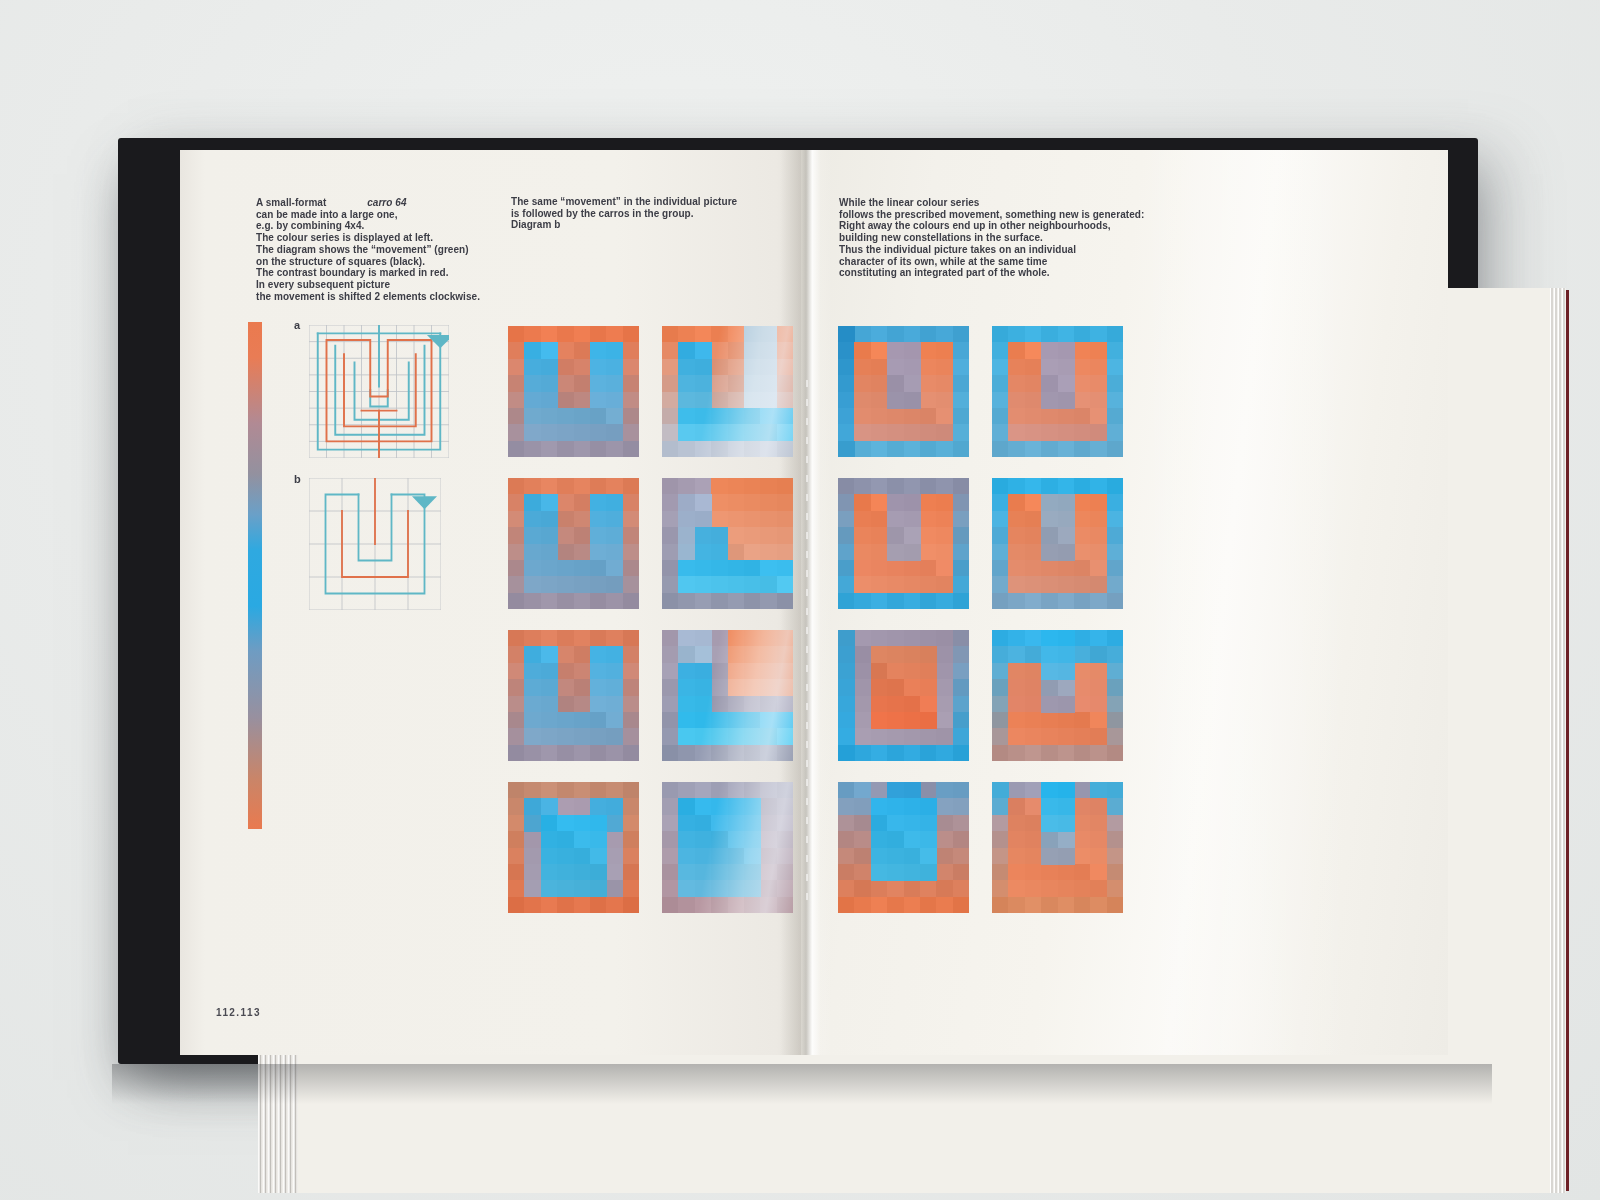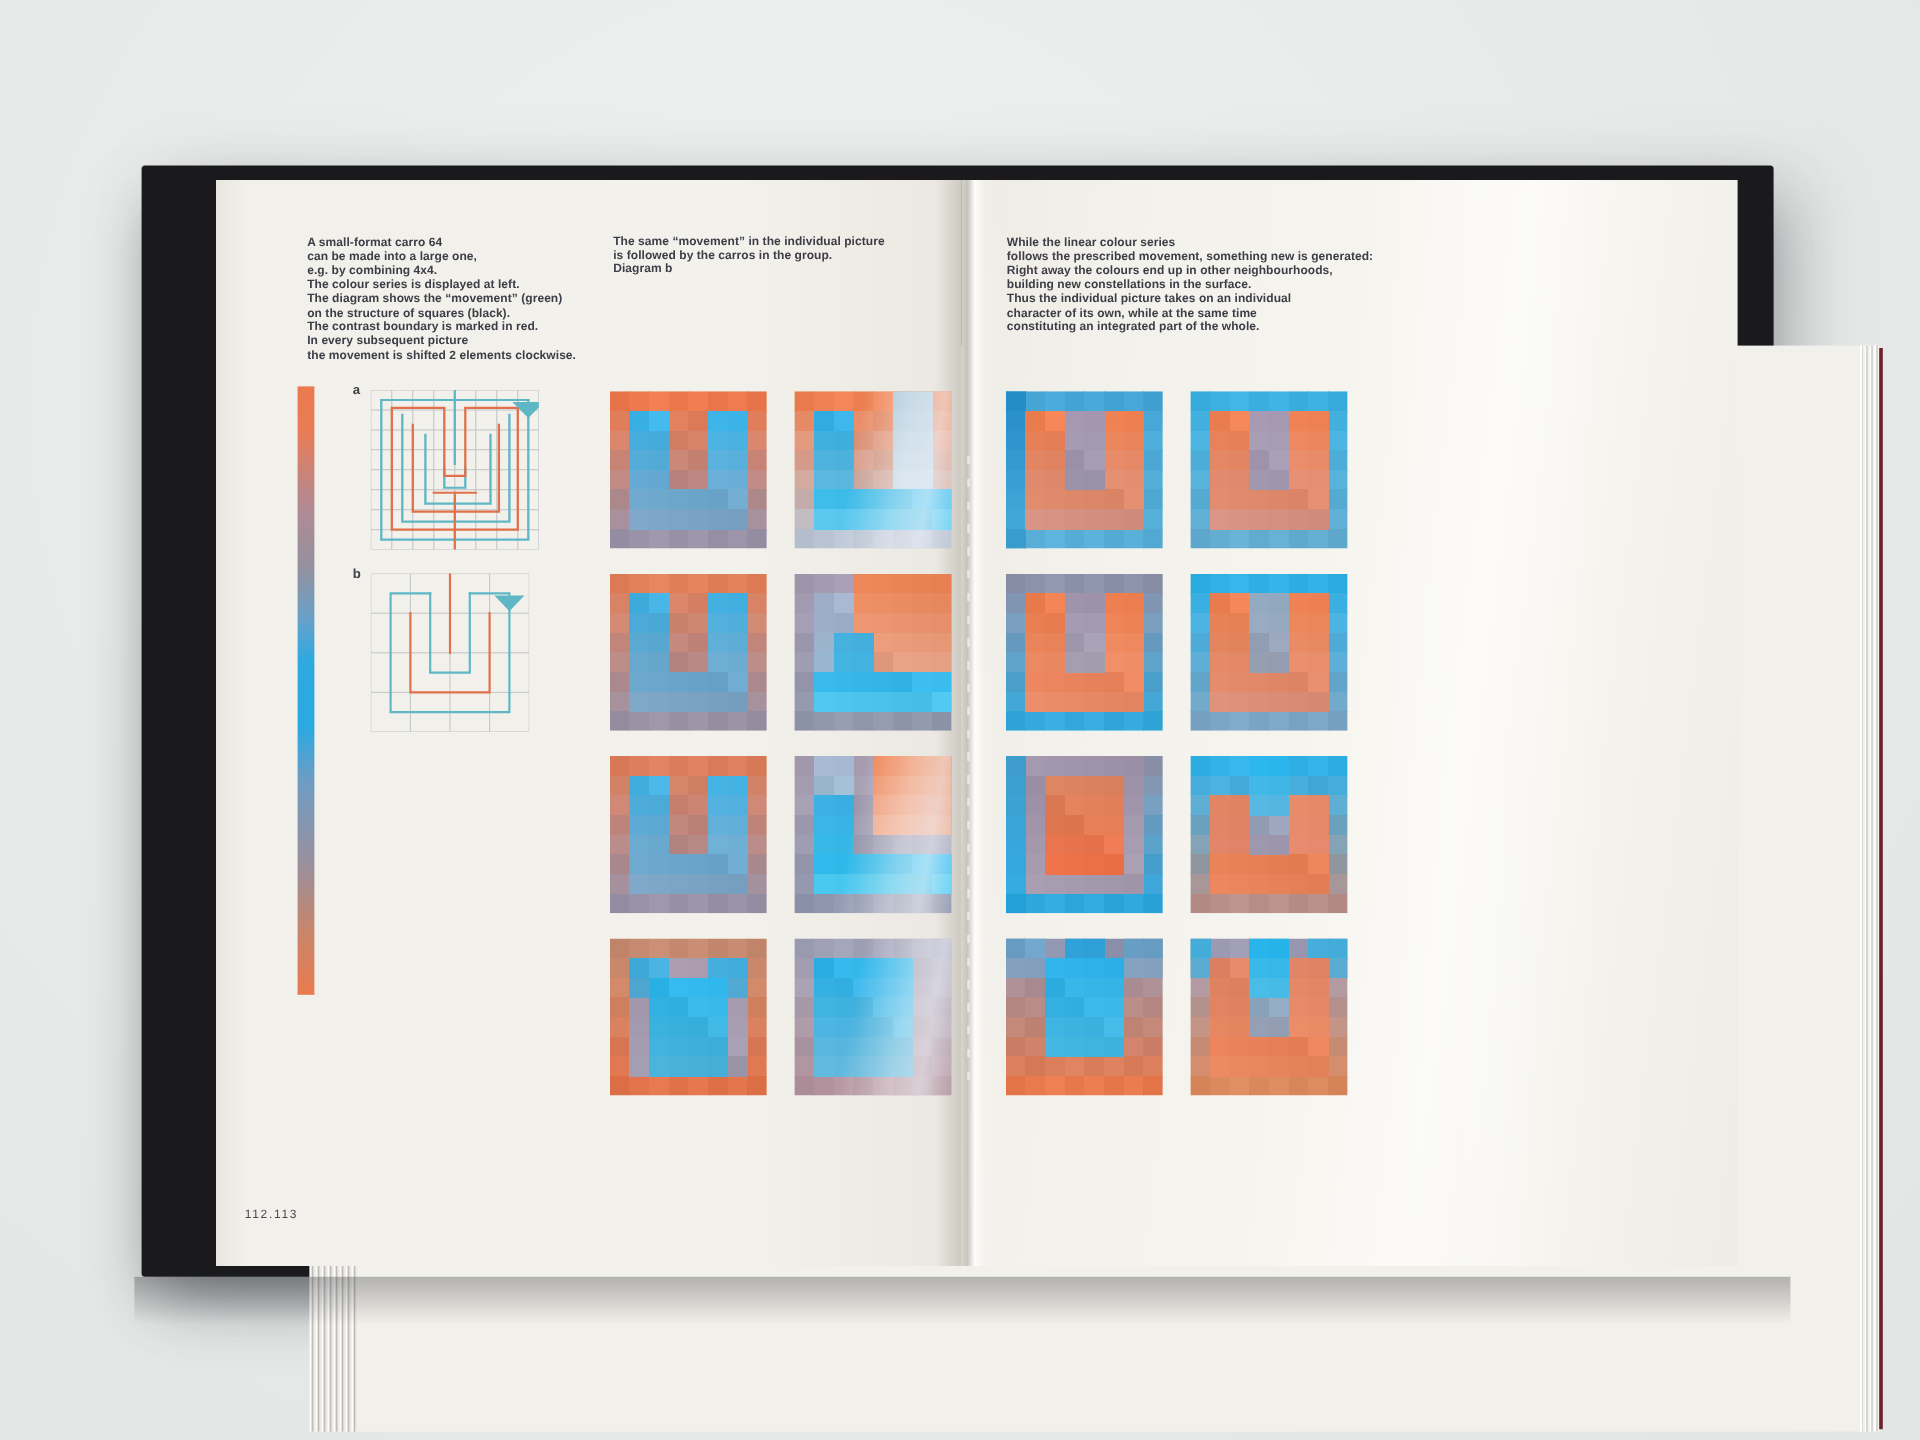--- a/index.html
+++ b/index.html
@@ -21,23 +21,23 @@
   .stitches{position:absolute;left:806px;top:380px;width:2px;height:520px;opacity:.55;
     background:repeating-linear-gradient(180deg,#ffffff 0 7px,rgba(255,255,255,0) 7px 19px);}
   .stack-right{position:absolute;left:1432px;top:150px;width:16px;height:905px;
     background:repeating-linear-gradient(90deg,#ffffff 0 1.4px,#d8d6d2 1.4px 2.6px,#f2f1ee 2.6px 4px);}
   .red-endpaper{position:absolute;left:1448px;top:152px;width:3px;height:901px;background:#6d2026;}
   .bottom-shadow{position:absolute;left:112px;top:1064px;width:1380px;height:40px;
     background:linear-gradient(180deg,rgba(60,62,66,.35),rgba(60,62,66,0));}
 
   .copy{position:absolute;color:#3c3d46;font-size:10px;line-height:11.7px;font-weight:700;
     letter-spacing:.05px;white-space:pre-line;}
-  .italic{}
-  .pagenum{position:absolute;left:204px;top:1007px;color:#4a4a52;font-size:10px;
-    letter-spacing:1.4px;font-weight:400;}
+  .italic{font-style:italic;margin-left:38px;}
+  .pagenum{position:absolute;left:216px;top:1007px;color:#4a4a52;font-size:10px;
+    letter-spacing:1.4px;font-weight:700;}
   .diag-label{position:absolute;color:#3c3d46;font-size:11px;font-weight:700;}
   .colorbar{position:absolute;left:248px;top:322px;width:14px;height:507px;}
   .plate{position:absolute;overflow:hidden;}
   .plate svg{display:block;width:100%;height:100%;}
   .sheen{position:absolute;inset:0;
     background:linear-gradient(100deg,rgba(255,255,255,0) 38%,rgba(255,255,255,.42) 66%,rgba(244,247,252,.6) 82%,rgba(255,255,255,.15) 100%);}
   .page-sheen{position:absolute;left:1140px;top:150px;width:210px;height:905px;opacity:.45;
     background:linear-gradient(90deg,rgba(255,255,255,0),rgba(255,255,255,.55) 45%,rgba(255,255,255,0));}
   .diagram{position:absolute;}
 </style>

